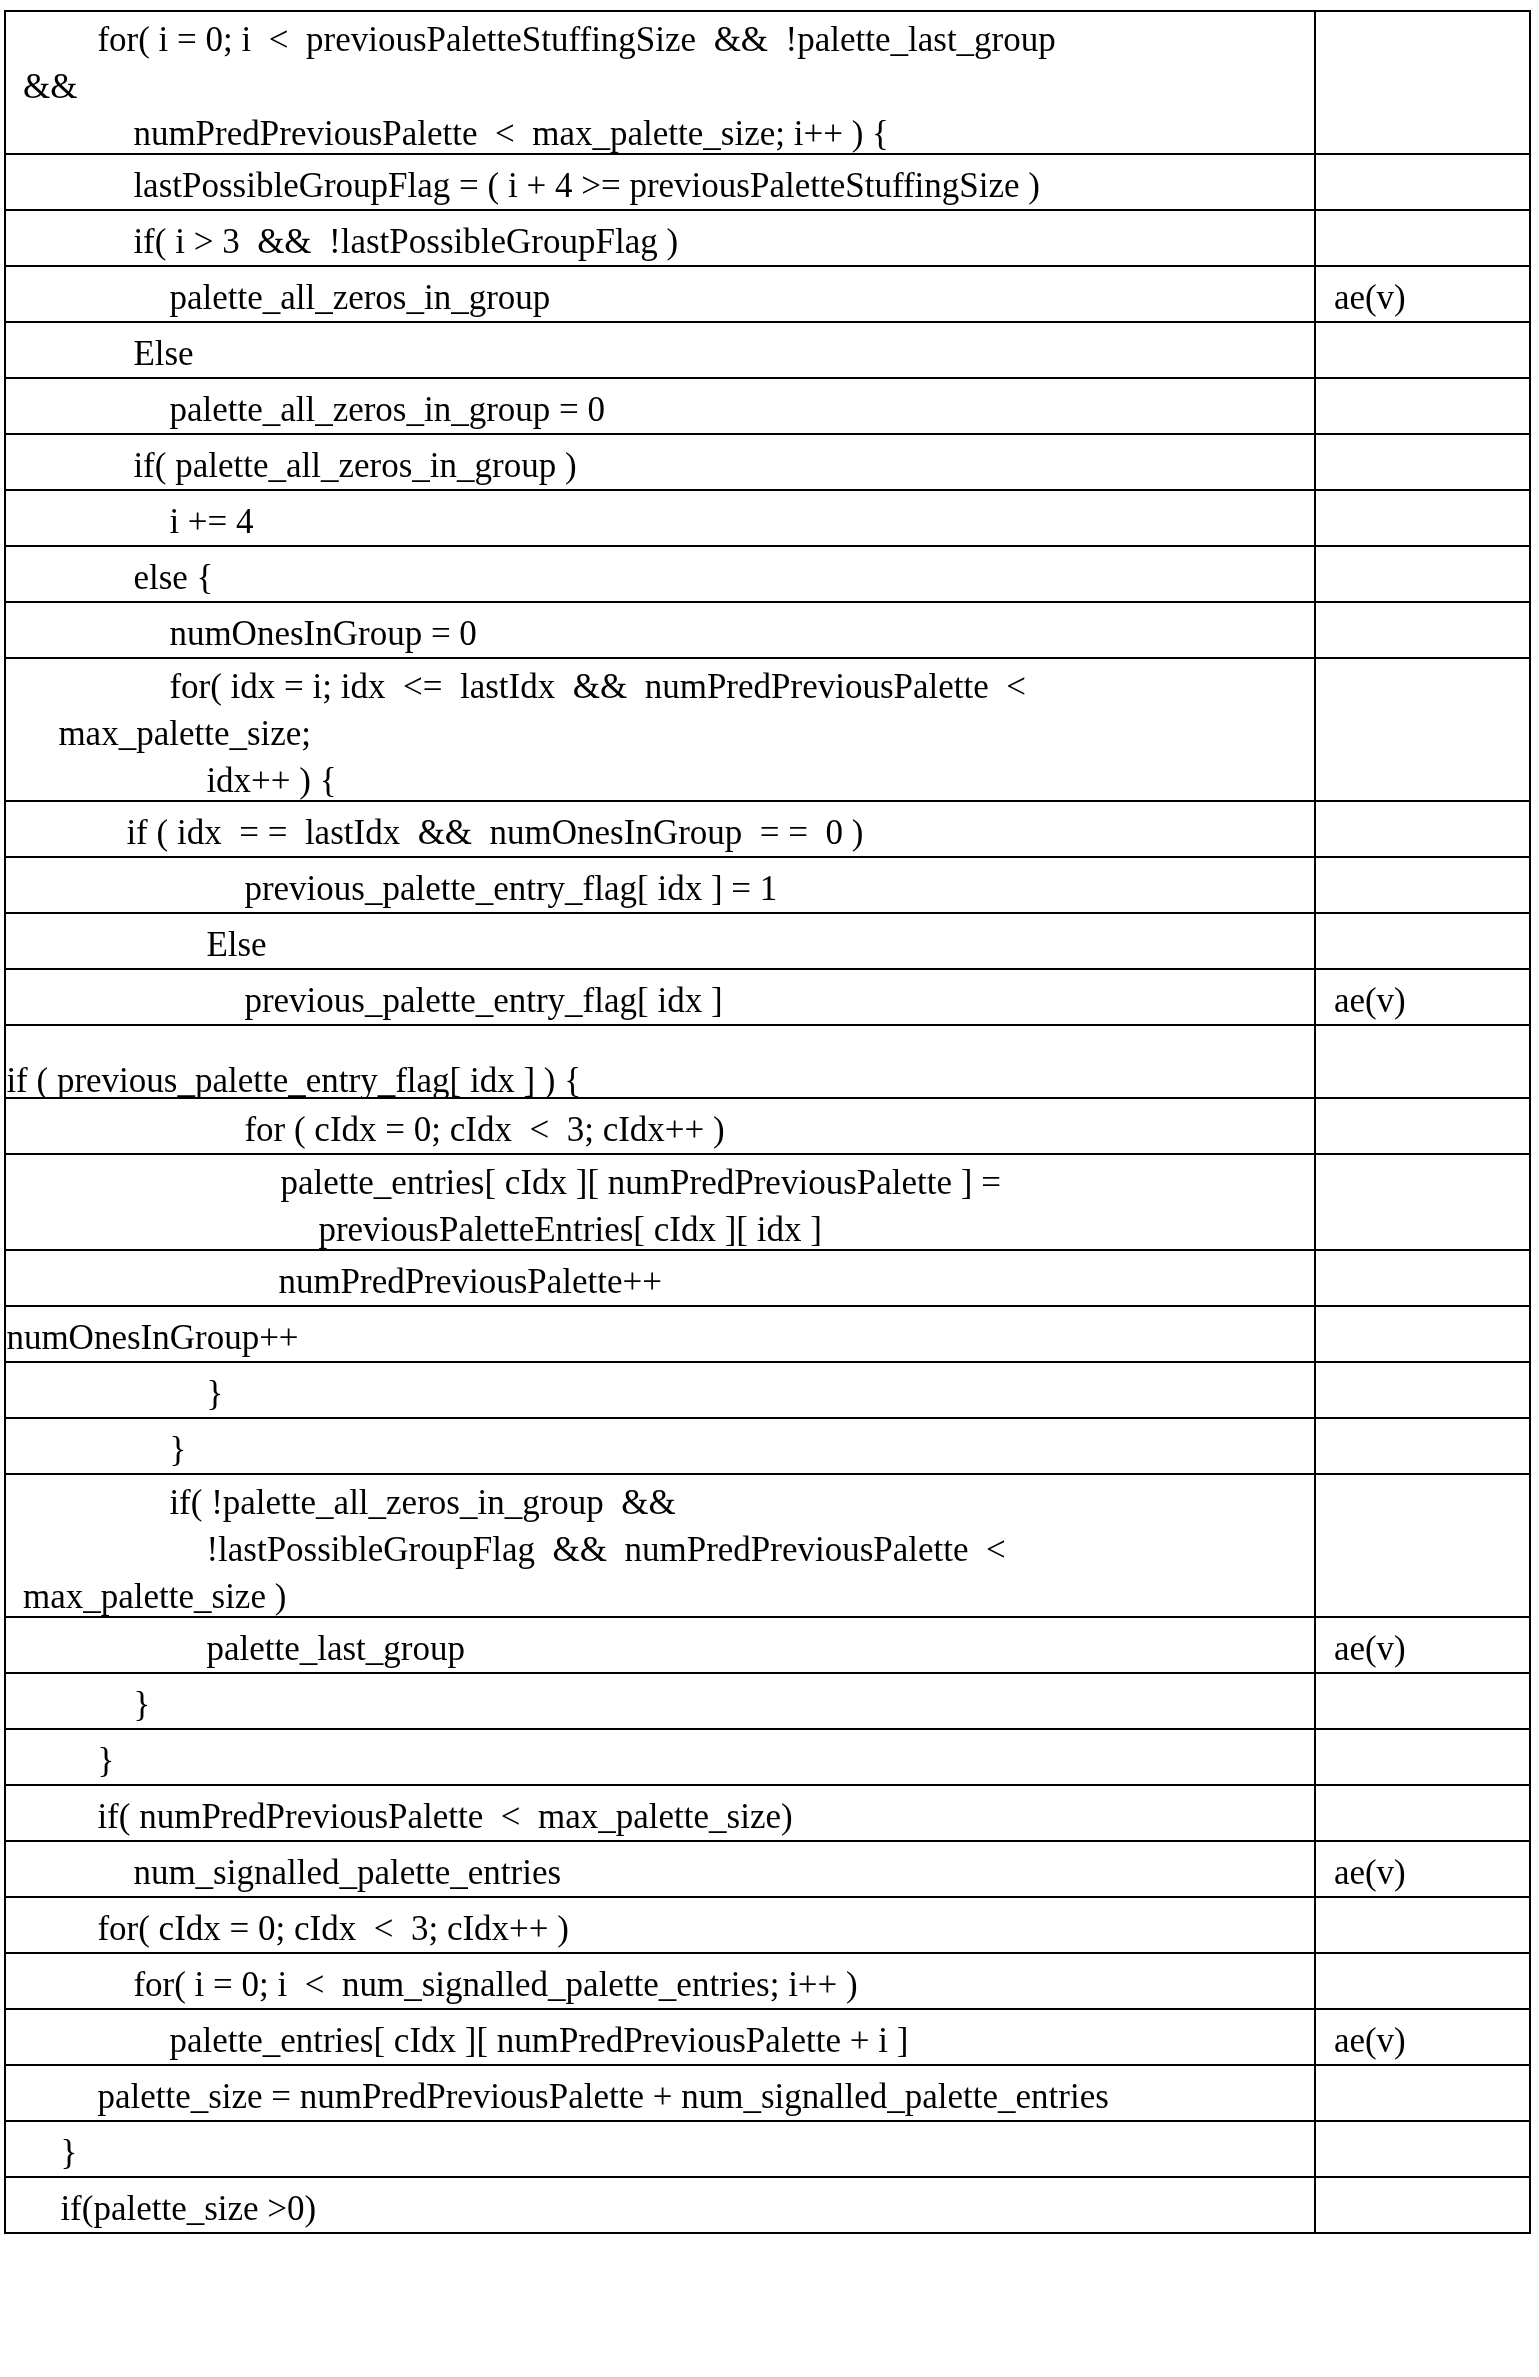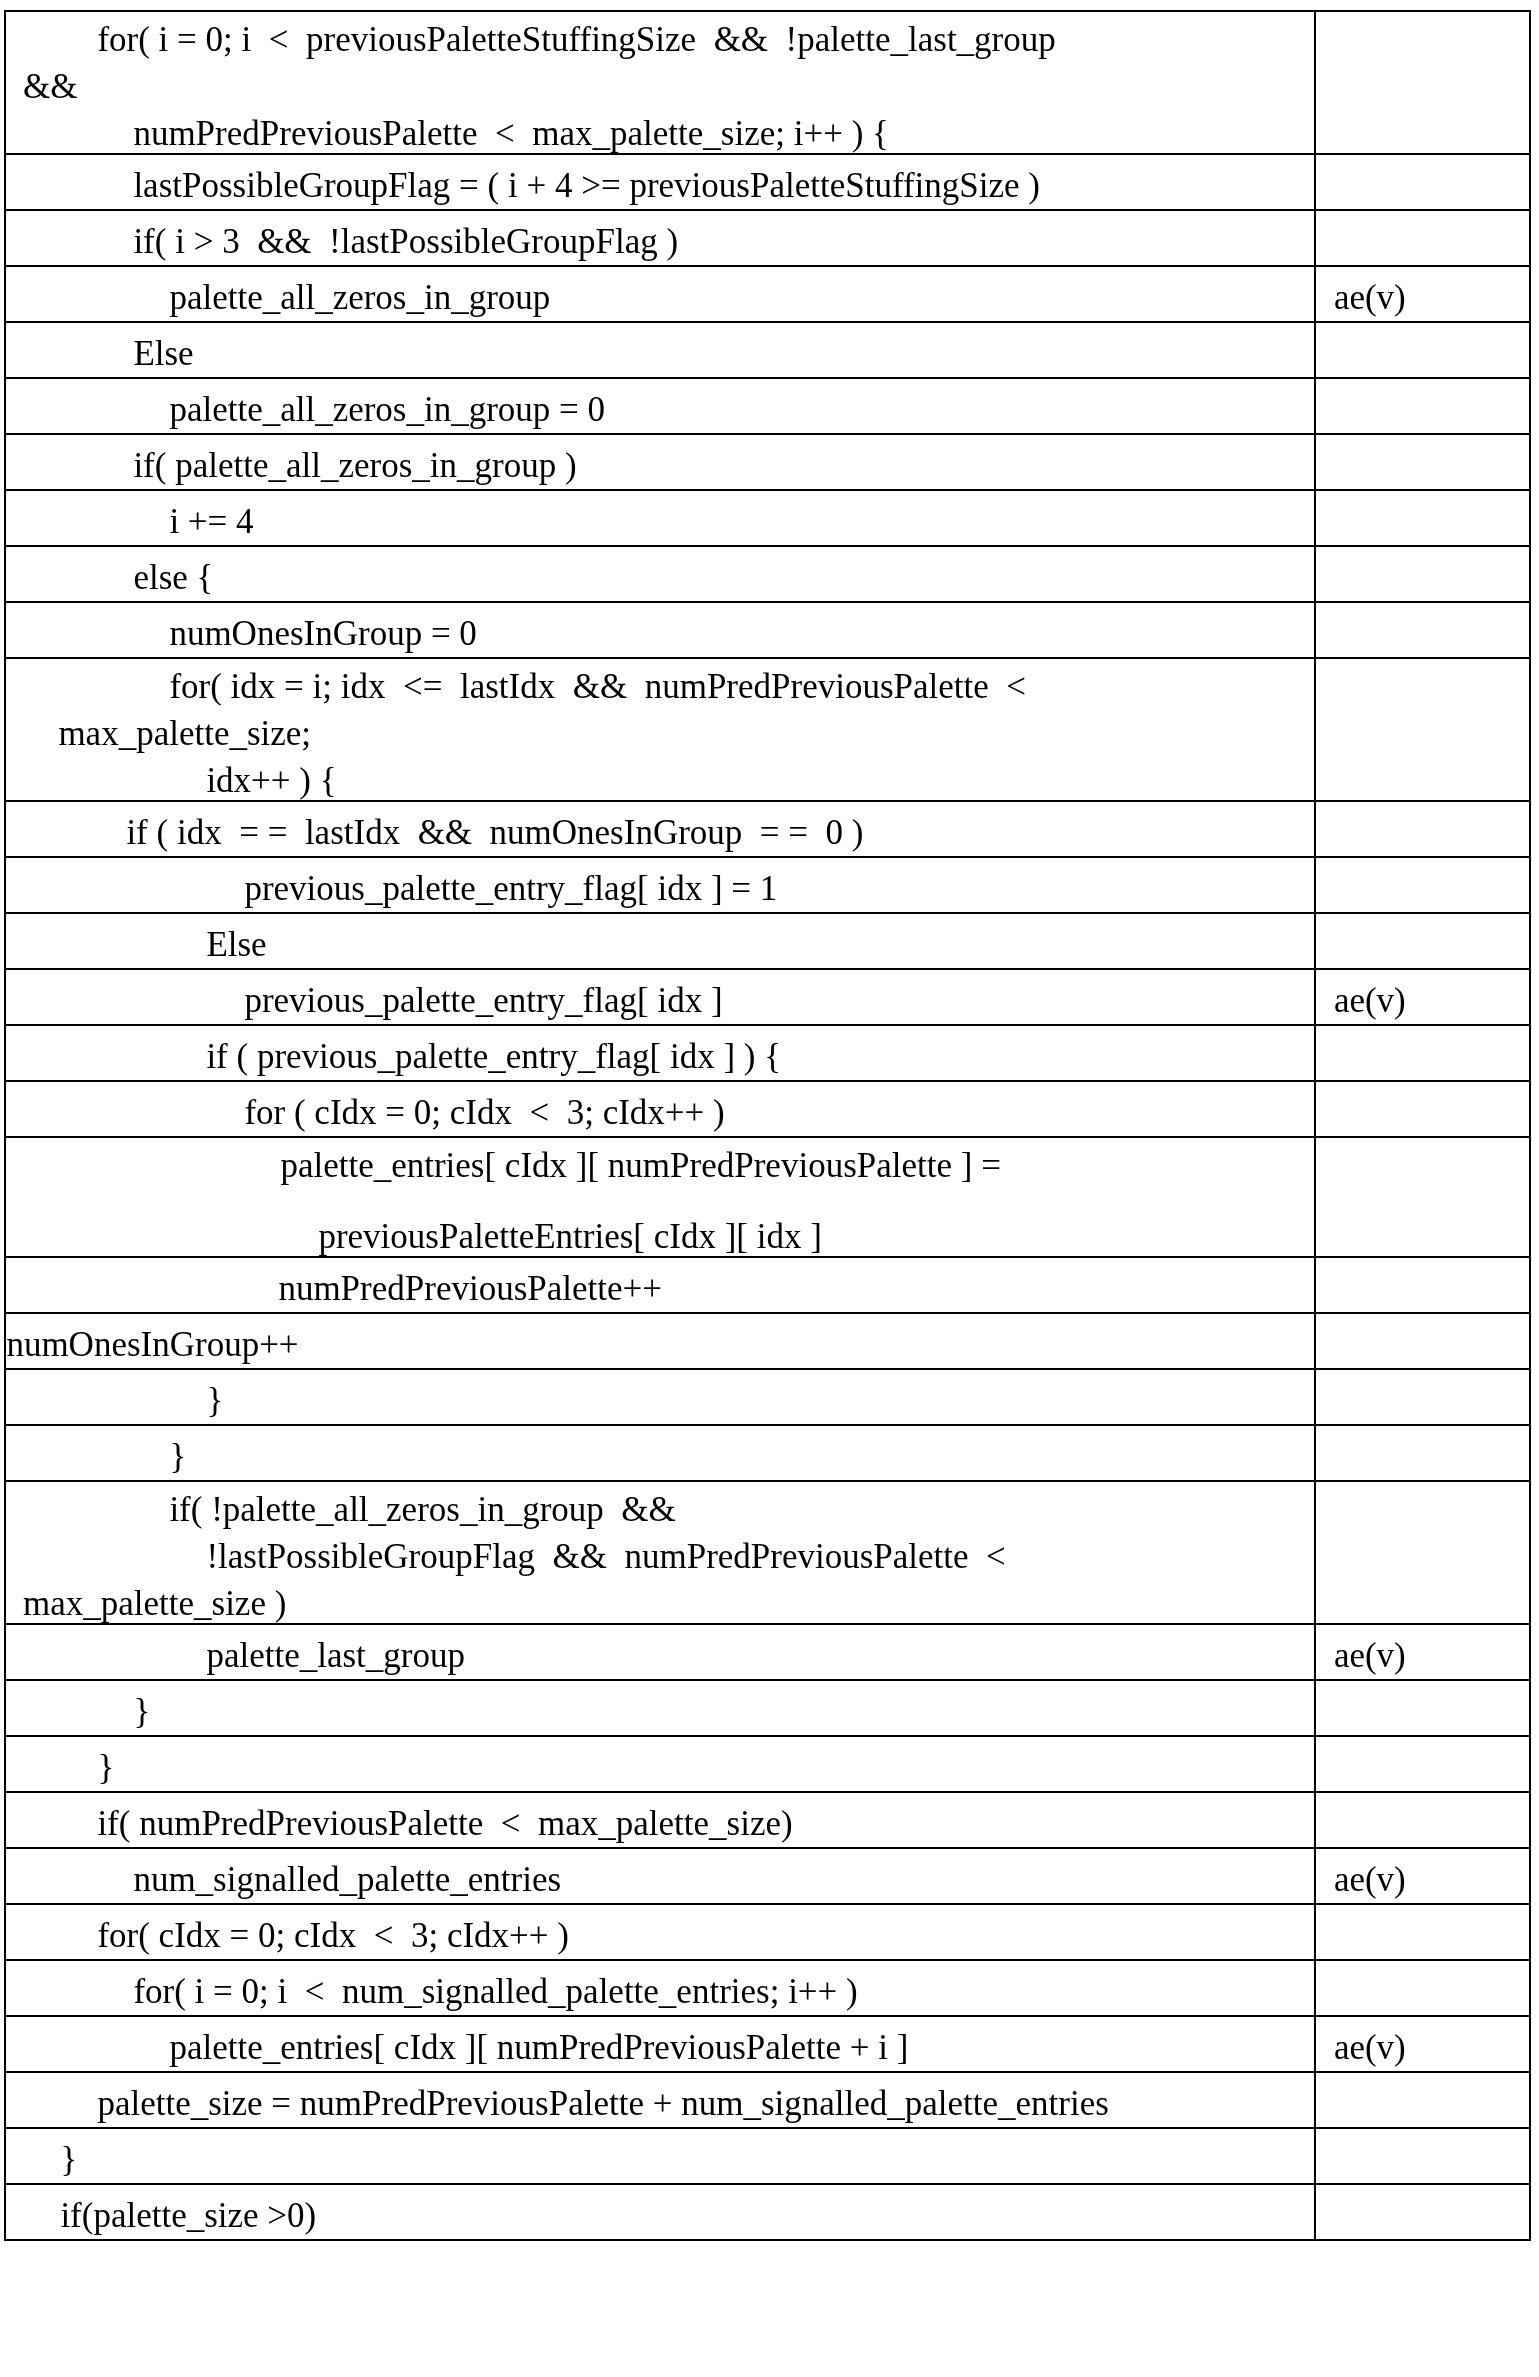--- a/index.html
+++ b/index.html
@@ -110,31 +110,31 @@
     <td class="code-cell"><span class="line" style="padding-left: 200px;">Else</span></td>
     <td class="desc-cell"><span></span></td>
   </tr>
 
   <tr class="row-1">
     <td class="code-cell"><span class="line" style="padding-left: 238px;">previous_palette_entry_flag[ idx ]</span></td>
     <td class="desc-cell"><span>ae(v)</span></td>
   </tr>
 
   <tr class="row-1">
-    <td class="code-cell"><span class="line" style="padding-left: 200px;">if ( previous_palette_entry_flag[ idx ] ) {</span></td>
+    <td class="code-cell"><span class="line" style=" margin-top: 24px;">if ( previous_palette_entry_flag[ idx ] ) {</span></td>
     <td class="desc-cell"><span></span></td>
   </tr>
 
   <tr class="row-1">
     <td class="code-cell"><span class="line" style="padding-left: 238px;">for ( cIdx = 0; cIdx  &lt;  3; cIdx++ )</span></td>
     <td class="desc-cell"><span></span></td>
   </tr>
 
   <tr class="row-2">
-    <td class="code-cell"><span class="line" style="padding-left: 274px;">palette_entries[ cIdx ][ numPredPreviousPalette ] =</span><span class="line" style="padding-left: 312px; margin-top: 24px;">previousPaletteEntries[ cIdx ][ idx ]</span></td>
+    <td class="code-cell"><span class="line" style="padding-left: 274px;">palette_entries[ cIdx ][ numPredPreviousPalette ] =</span><span class="line" style="padding-left: 312px;">previousPaletteEntries[ cIdx ][ idx ]</span></td>
     <td class="desc-cell"><span></span></td>
   </tr>
 
   <tr class="row-1">
     <td class="code-cell"><span class="line" style="padding-left: 238px; margin-left: 34px;">numPredPreviousPalette++</span></td>
     <td class="desc-cell"><span></span></td>
   </tr>
 
   <tr class="row-1">
     <td class="code-cell"><span class="line" style="">numOnesInGroup++</span></td>

